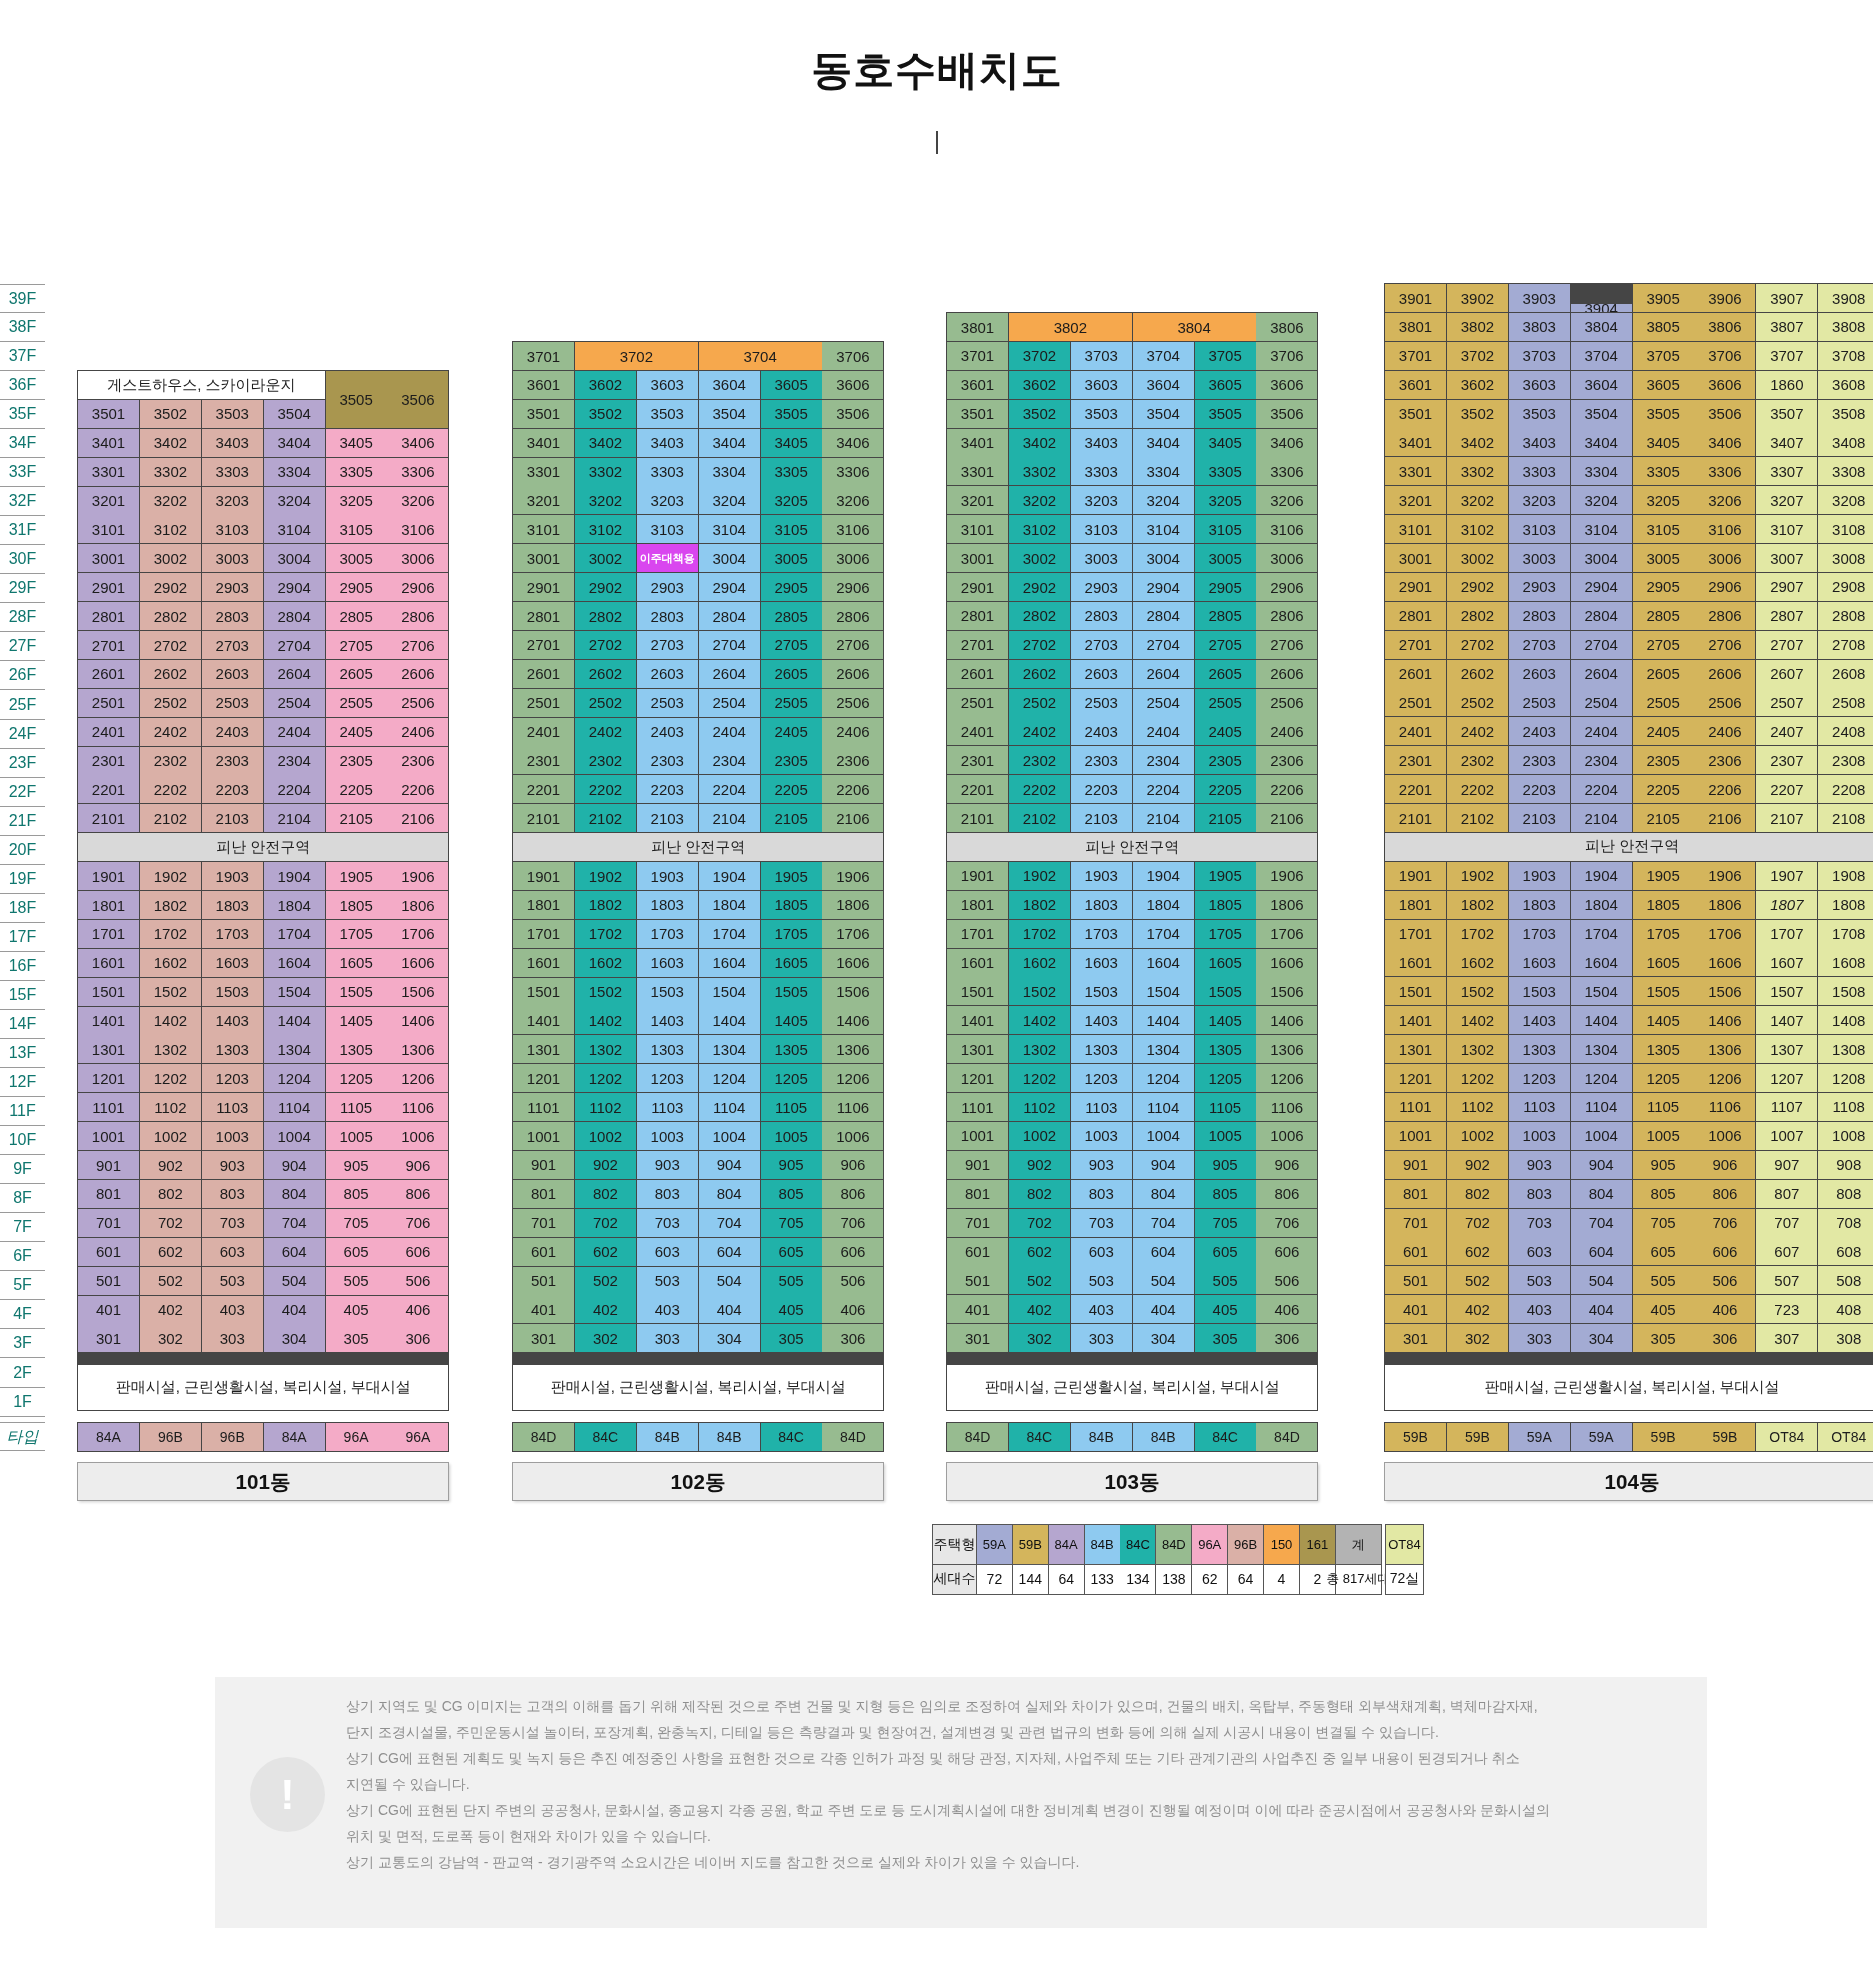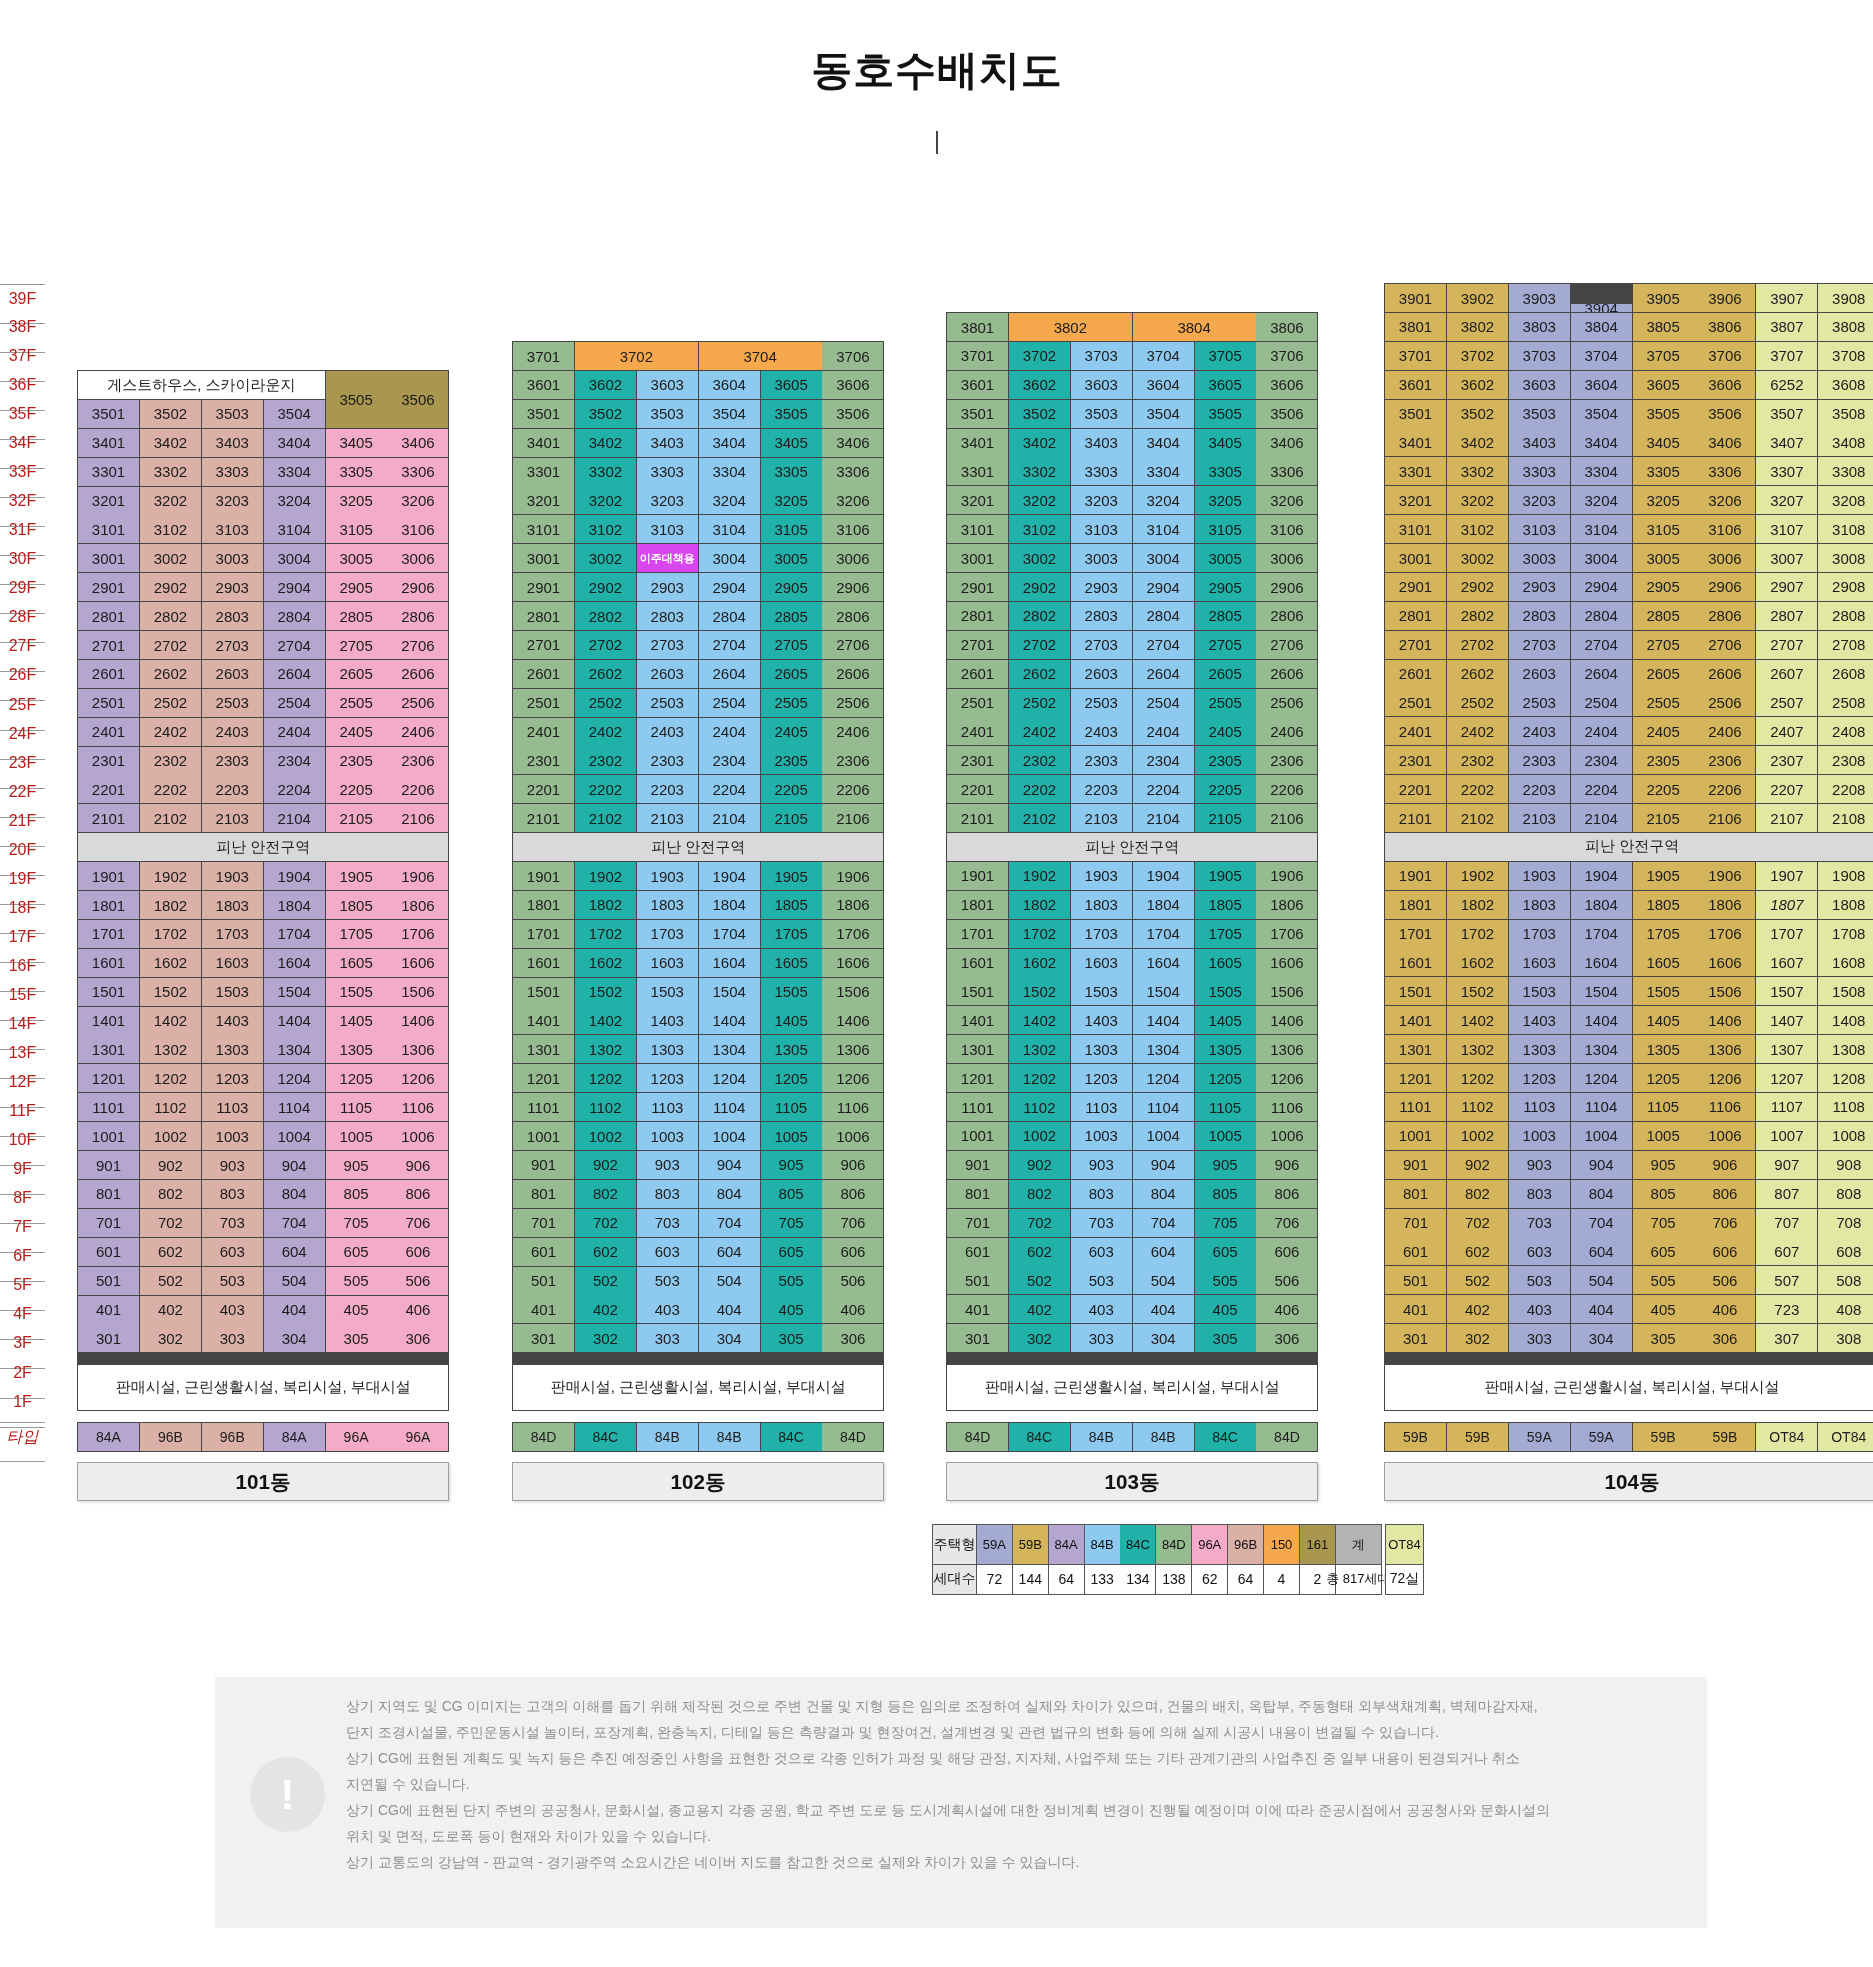--- a/index.html
+++ b/index.html
@@ -3,22 +3,22 @@
 <meta charset="utf-8">
 <style>
   html,body{margin:0;padding:0;background:#fff;}
   #page{position:relative;width:1874px;height:1968px;background:#ffffff;overflow:hidden;
         font-family:"Liberation Sans","DejaVu Sans",sans-serif;}
   .title{position:absolute;left:0;right:0;top:43px;text-align:center;
          font-size:41px;font-weight:700;color:#111;letter-spacing:0.9px;}
   .title-divider{position:absolute;left:936px;top:131px;width:1.9px;height:22.5px;background:#444;}
 
   
-  .floor-label{position:absolute;left:0;width:45px;height:40px;line-height:28px;text-align:center;
-               font-size:16px;color:#b91c1c;border-bottom:0.9px solid #9a9a9a;box-sizing:border-box;}
+  .floor-label{position:absolute;left:0;width:45px;height:29px;line-height:28px;text-align:center;
+               font-size:16px;color:#0f766e;border-bottom:0.9px solid #9a9a9a;box-sizing:border-box;}
   .floor-label.first{border-top:0.9px solid #9a9a9a;}
   .floor-label.type-axis{border-top:0.9px solid #9a9a9a;font-style:italic;}
 
   
   .bgrid{position:absolute;display:grid;gap:0.9px;background:#454545;border:0.9px solid #454545;
          grid-auto-rows:28px;}
   .cell{display:flex;align-items:center;justify-content:center;background:#fff;
         font-size:15px;color:#1c1c1c;white-space:nowrap;overflow:hidden;}
   .cell.safety{background:#d9d9d9;}
   .cell.podium{background:#ffffff;margin-top:12px;}
@@ -762,21 +762,21 @@
         <div class="cell unit" style="grid-area: 3 / 5; background: rgb(212, 181, 92);">3705</div>
         <div class="cell unit" style="grid-area: 3 / 6; background: rgb(212, 181, 92);">3706</div>
         <div class="cell unit" style="grid-area: 3 / 7; background: rgb(226, 232, 164);">3707</div>
         <div class="cell unit" style="grid-area: 3 / 8; background: rgb(226, 232, 164);">3708</div>
         <div class="cell unit" style="grid-area: 4 / 1; background: rgb(212, 181, 92);">3601</div>
         <div class="cell unit" style="grid-area: 4 / 2; background: rgb(212, 181, 92);">3602</div>
         <div class="cell unit" style="grid-area: 4 / 3; background: rgb(163, 171, 211);">3603</div>
         <div class="cell unit" style="grid-area: 4 / 4; background: rgb(163, 171, 211);">3604</div>
         <div class="cell unit" style="grid-area: 4 / 5; background: rgb(212, 181, 92);">3605</div>
         <div class="cell unit" style="grid-area: 4 / 6; background: rgb(212, 181, 92);">3606</div>
-        <div class="cell unit" style="grid-area: 4 / 7; background: rgb(226, 232, 164);">6252</div>
+        <div class="cell unit" style="grid-area: 4 / 7; background: rgb(226, 232, 164);">1860</div>
         <div class="cell unit" style="grid-area: 4 / 8; background: rgb(226, 232, 164);">3608</div>
         <div class="cell unit" style="grid-area: 5 / 1; background: rgb(212, 181, 92);">3501</div>
         <div class="cell unit" style="grid-area: 5 / 2; background: rgb(212, 181, 92);">3502</div>
         <div class="cell unit" style="grid-area: 5 / 3; background: rgb(163, 171, 211);">3503</div>
         <div class="cell unit" style="grid-area: 5 / 4; background: rgb(163, 171, 211);">3504</div>
         <div class="cell unit" style="grid-area: 5 / 5; background: rgb(212, 181, 92);">3505</div>
         <div class="cell unit" style="grid-area: 5 / 6; background: rgb(212, 181, 92);">3506</div>
         <div class="cell unit" style="grid-area: 5 / 7; background: rgb(226, 232, 164);">3507</div>
         <div class="cell unit" style="grid-area: 5 / 8; background: rgb(226, 232, 164);">3508</div>
         <div class="cell unit" style="grid-area: 6 / 1; background: rgb(212, 181, 92);">3401</div>

